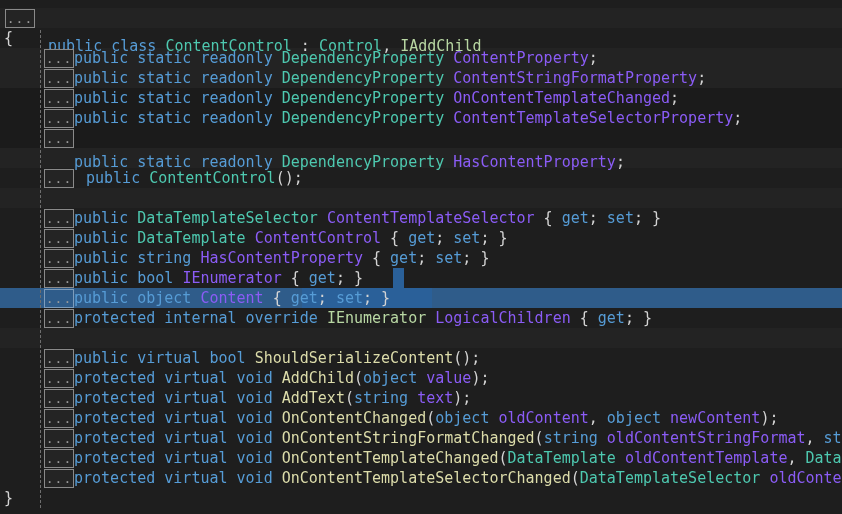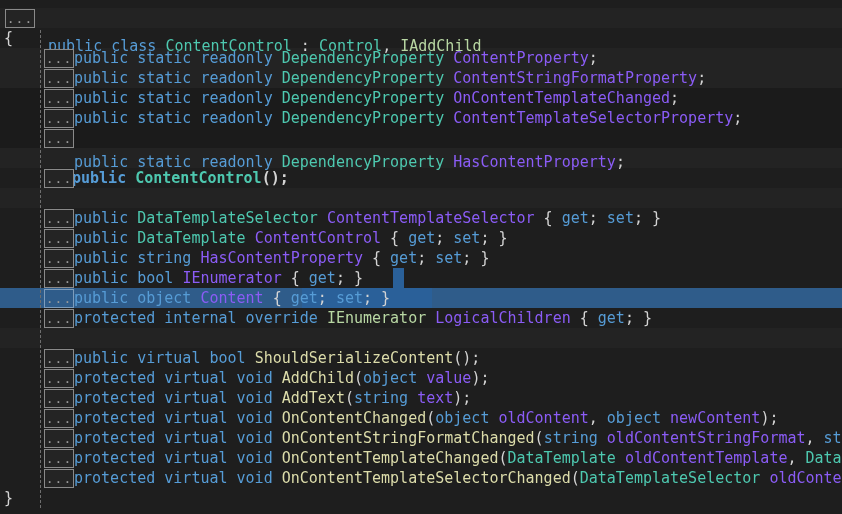--- a/index.html
+++ b/index.html
@@ -175,21 +175,21 @@
   <div id="indent-guide"></div>
 
   <div id="codelayer">
       <div class="code" style="left: 48px; top: 8px; margin-top: 28px;"><span class="kw">public</span><span class="pun"> </span><span class="kw">class</span><span class="pun"> </span><span class="typ">ContentControl</span><span class="pun"> : </span><span class="typ">Control</span><span class="pun">, </span><span class="iface">IAddChild</span></div>
       <div class="code" style="left: 4px; top: 28px;"><span class="pun">{</span></div>
       <div class="code" style="left: 74px; top: 48px;"><span class="kw">public</span><span class="pun"> </span><span class="kw">static</span><span class="pun"> </span><span class="kw">readonly</span><span class="pun"> </span><span class="typ">DependencyProperty</span><span class="pun"> </span><span class="id">ContentProperty</span><span class="pun">;</span></div>
       <div class="code" style="left: 74px; top: 68px;"><span class="kw">public</span><span class="pun"> </span><span class="kw">static</span><span class="pun"> </span><span class="kw">readonly</span><span class="pun"> </span><span class="typ">DependencyProperty</span><span class="pun"> </span><span class="id">ContentStringFormatProperty</span><span class="pun">;</span></div>
       <div class="code" style="left: 74px; top: 88px;"><span class="kw">public</span><span class="pun"> </span><span class="kw">static</span><span class="pun"> </span><span class="kw">readonly</span><span class="pun"> </span><span class="typ">DependencyProperty</span><span class="pun"> </span><span class="id">OnContentTemplateChanged</span><span class="pun">;</span></div>
       <div class="code" style="left: 74px; top: 108px;"><span class="kw">public</span><span class="pun"> </span><span class="kw">static</span><span class="pun"> </span><span class="kw">readonly</span><span class="pun"> </span><span class="typ">DependencyProperty</span><span class="pun"> </span><span class="id">ContentTemplateSelectorProperty</span><span class="pun">;</span></div>
       <div class="code" style="left: 74px; top: 128px; margin-top: 24px;"><span class="kw">public</span><span class="pun"> </span><span class="kw">static</span><span class="pun"> </span><span class="kw">readonly</span><span class="pun"> </span><span class="typ">DependencyProperty</span><span class="pun"> </span><span class="id">HasContentProperty</span><span class="pun">;</span></div>
-      <div class="code" style="left: 72px; top: 168px; font-weight: bold;"><span class="kw">public</span><span class="pun"> </span><span class="typ">ContentControl</span><span class="pun">();</span></div>
+      <div class="code" style="left: 86px; top: 168px;"><span class="kw">public</span><span class="pun"> </span><span class="typ">ContentControl</span><span class="pun">();</span></div>
       <div class="code" style="left: 74px; top: 208px;"><span class="kw">public</span><span class="pun"> </span><span class="typ">DataTemplateSelector</span><span class="pun"> </span><span class="id">ContentTemplateSelector</span><span class="pun"> { </span><span class="kw">get</span><span class="pun">; </span><span class="kw">set</span><span class="pun">; }</span></div>
       <div class="code" style="left: 74px; top: 228px;"><span class="kw">public</span><span class="pun"> </span><span class="typ">DataTemplate</span><span class="pun"> </span><span class="id">ContentControl</span><span class="pun"> { </span><span class="kw">get</span><span class="pun">; </span><span class="kw">set</span><span class="pun">; }</span></div>
       <div class="code" style="left: 74px; top: 248px;"><span class="kw">public</span><span class="pun"> </span><span class="kw">string</span><span class="pun"> </span><span class="id">HasContentProperty</span><span class="pun"> { </span><span class="kw">get</span><span class="pun">; </span><span class="kw">set</span><span class="pun">; }</span></div>
       <div class="code" style="left: 74px; top: 268px;"><span class="kw">public</span><span class="pun"> </span><span class="kw">bool</span><span class="pun"> </span><span class="id">IEnumerator</span><span class="pun"> { </span><span class="kw">get</span><span class="pun">; }</span></div>
       <div class="code" style="left: 74px; top: 288px;"><span class="kw">public</span><span class="pun"> </span><span class="kw">object</span><span class="pun"> </span><span class="id">Content</span><span class="pun"> { </span><span class="kw">get</span><span class="pun">; </span><span class="kw">set</span><span class="pun">; }</span></div>
       <div class="code" style="left: 74px; top: 308px;"><span class="kw">protected</span><span class="pun"> </span><span class="kw">internal</span><span class="pun"> </span><span class="kw">override</span><span class="pun"> </span><span class="iface">IEnumerator</span><span class="pun"> </span><span class="id">LogicalChildren</span><span class="pun"> { </span><span class="kw">get</span><span class="pun">; }</span></div>
       <div class="code" style="left: 74px; top: 348px; text-align: right;"><span class="kw">public</span><span class="pun"> </span><span class="kw">virtual</span><span class="pun"> </span><span class="kw">bool</span><span class="pun"> </span><span class="meth">ShouldSerializeContent</span><span class="pun">();</span></div>
       <div class="code" style="left: 74px; top: 368px;"><span class="kw">protected</span><span class="pun"> </span><span class="kw">virtual</span><span class="pun"> </span><span class="kw">void</span><span class="pun"> </span><span class="meth">AddChild</span><span class="pun">(</span><span class="kw">object</span><span class="pun"> </span><span class="id">value</span><span class="pun">);</span></div>
       <div class="code" style="left: 74px; top: 388px;"><span class="kw">protected</span><span class="pun"> </span><span class="kw">virtual</span><span class="pun"> </span><span class="kw">void</span><span class="pun"> </span><span class="meth">AddText</span><span class="pun">(</span><span class="kw">string</span><span class="pun"> </span><span class="id">text</span><span class="pun">);</span></div>
       <div class="code" style="left: 74px; top: 408px;"><span class="kw">protected</span><span class="pun"> </span><span class="kw">virtual</span><span class="pun"> </span><span class="kw">void</span><span class="pun"> </span><span class="meth">OnContentChanged</span><span class="pun">(</span><span class="kw">object</span><span class="pun"> </span><span class="id">oldContent</span><span class="pun">, </span><span class="kw">object</span><span class="pun"> </span><span class="id">newContent</span><span class="pun">);</span></div>

